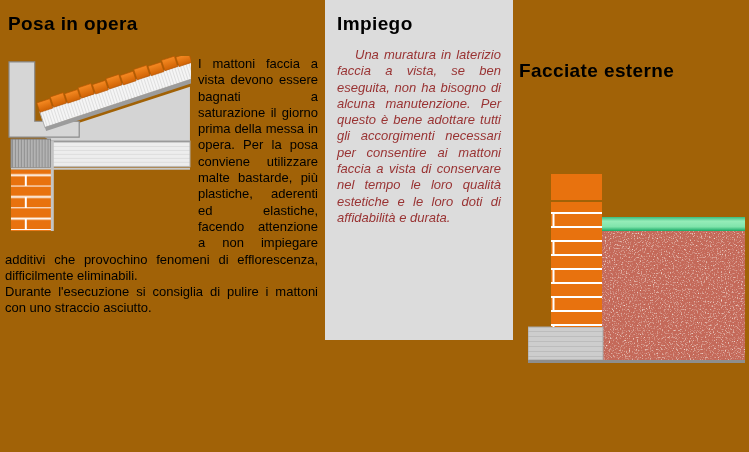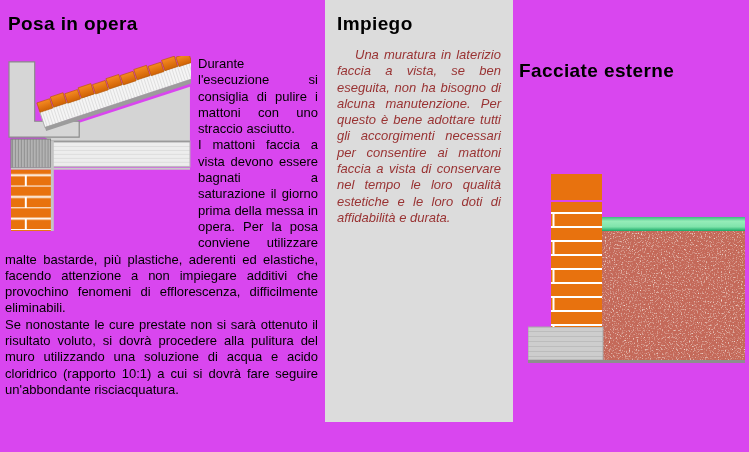--- a/index.html
+++ b/index.html
@@ -1,21 +1,21 @@
 <!DOCTYPE html>
 <html lang="it"><head>
 <meta charset="utf-8">
 <style>
   html,body{margin:0;padding:0;background:#fff;}
   body{font-family:"Liberation Sans","DejaVu Sans",sans-serif;color:#000;}
-  #page{position:relative;width:749px;height:452px;background:#d946ef;overflow:hidden;}
+  #page{position:relative;width:749px;height:452px;background:#a16207;overflow:hidden;}
 
   .col{position:absolute;top:0;}
   #col-left{left:5px;width:313px;}
-  #col-middle{left:325px;width:188px;height:422px;background:#dcdcdc;box-sizing:border-box;padding:0 12px;}
+  #col-middle{left:325px;width:188px;height:340px;background:#dcdcdc;box-sizing:border-box;padding:0 12px;}
   #col-right{left:519px;width:226px;margin-top:47px;}
 
   h2.head{margin:13px 0 0 0;font-size:19px;font-weight:bold;letter-spacing:.4px;line-height:22px;}
   #col-left h2.head{margin-left:3px;}
 
   .body-text{margin-top:21px;font-size:13px;line-height:16.3px;text-align:justify;}
   .body-text p{margin:0;}
   #col-middle .body-text{margin-top:12px;color:#993333;}
   #col-middle .body-text p{text-indent:18px;font-style:italic;}
   #col-right .body-text p{text-indent:18px;}
@@ -84,23 +84,22 @@
             <rect x="152.4" y="47" width="13.6" height="10" fill="url(#tileGrad)" stroke="#b85600" stroke-width="0.6"></rect>
             <rect x="167.2" y="45.5" width="13.6" height="11" fill="url(#tileGrad)" stroke="#b85600" stroke-width="0.6"></rect>
             <rect x="182" y="47" width="13.6" height="10" fill="url(#tileGrad)" stroke="#b85600" stroke-width="0.6"></rect>
           </g>
         </g>
 
         <rect x="5" y="115" width="41" height="62" fill="url(#bricksL)"></rect>
         <line x1="46.8" y1="86" x2="46.8" y2="177" stroke="#c4c4c4" stroke-width="3"></line>
       </svg>
 
+      <p>I mattoni faccia a vista devono essere bagnati a saturazione il giorno prima della messa in opera. Per la posa conviene utilizzare malte bastarde, più plastiche, aderenti ed elastiche, facendo attenzione a non impiegare additivi che provochino fenomeni di efflorescenza, difficilmente eliminabili.</p>
       <p>Durante l'esecuzione si consiglia di pulire i mattoni con uno straccio asciutto.</p>
-      <p>I mattoni faccia a vista devono essere bagnati a saturazione il giorno prima della messa in opera. Per la posa conviene utilizzare malte bastarde, più plastiche, aderenti ed elastiche, facendo attenzione a non impiegare additivi che provochino fenomeni di efflorescenza, difficilmente eliminabili.</p>
-      <p>Se nonostante le cure prestate non si sarà ottenuto il risultato voluto, si dovrà procedere alla pulitura del muro utilizzando una soluzione di acqua e acido cloridrico (rapporto 10:1) a cui si dovrà fare seguire un'abbondante risciacquatura.</p>
     </div>
   </div>
 
   <div class="col" id="col-middle">
     <h2 class="head">Impiego</h2>
     <div class="body-text">
       <p>Una muratura in laterizio faccia a vista, se ben eseguita, non ha bisogno di alcuna manutenzione. Per questo è bene adottare tutti gli accorgimenti necessari per consentire ai mattoni faccia a vista di conservare nel tempo le loro qualità estetiche e le loro doti di affidabilità e durata.</p>
     </div>
   </div>
 

